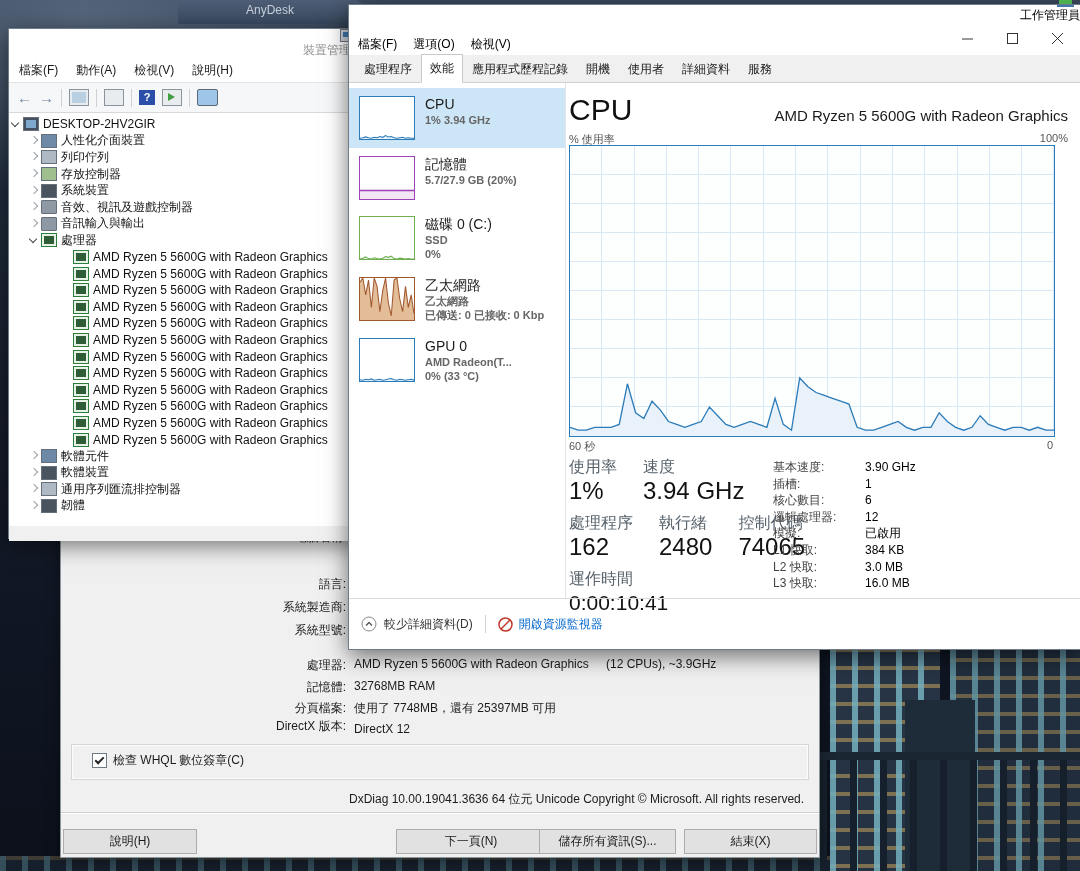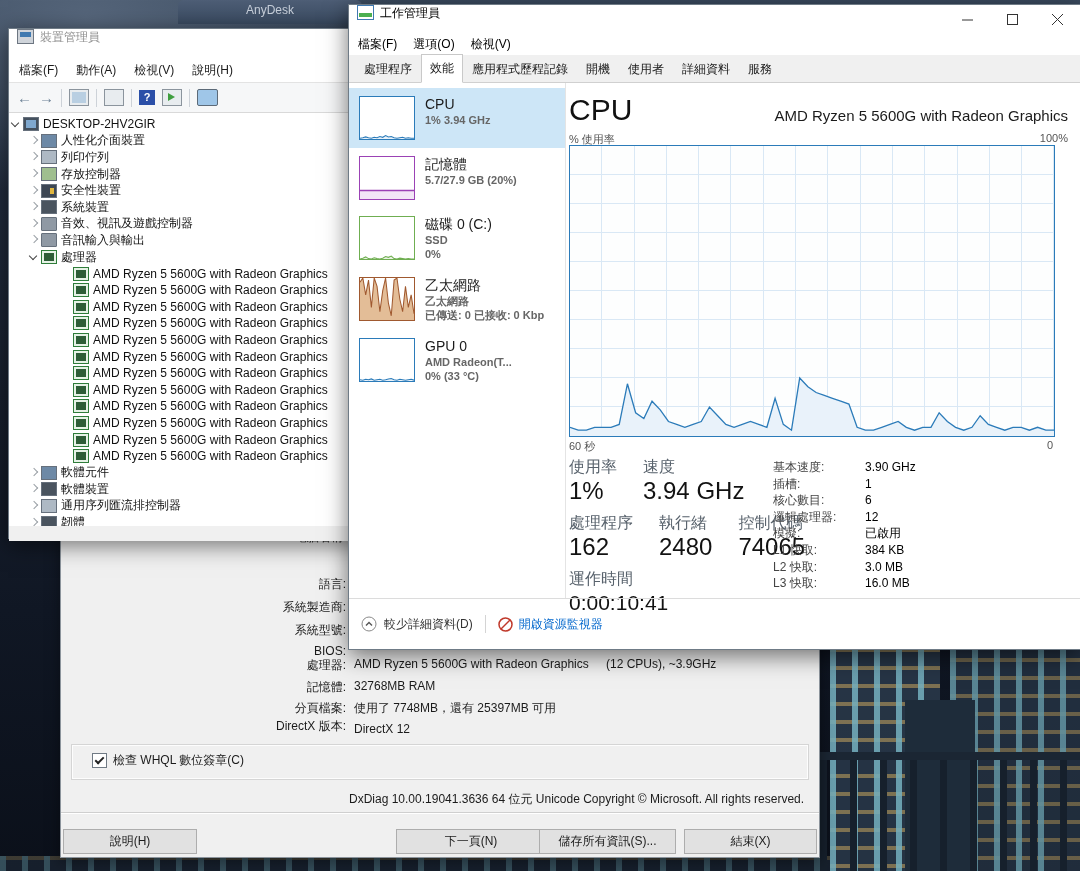--- a/index.html
+++ b/index.html
@@ -12,21 +12,21 @@
   .bldg{position:absolute;background:#273748;}
   .win-lights{background-image:repeating-linear-gradient(90deg,rgba(143,216,232,.85) 0 6px,transparent 6px 22px),
     repeating-linear-gradient(180deg,rgba(244,201,110,.55) 0 4px,transparent 4px 18px);
     background-color:#2c3c4e;}
   .railing{position:absolute;background:repeating-linear-gradient(90deg,#16202c 0 7px,transparent 7px 30px);}
   .rail-top{position:absolute;background:#1b2633;}
   #anydesk-bar{left:178px;top:0;width:184px;height:24px;background:linear-gradient(#4e5e76,#394a60);
     border-radius:6px 6px 0 0;color:#c7cfda;font-size:12px;text-align:center;line-height:20px;}
   
   .window{position:absolute;border:1px solid #6f7b86;box-shadow:0 6px 22px rgba(0,0,0,.55);}
-  .titlebar{display:flex;align-items:flex-start;height:28px;background:#fff;padding-left:8px;font-size:12px;}
+  .titlebar{display:flex;align-items:flex-end;height:28px;background:#fff;padding-left:8px;font-size:12px;flex-direction:column;}
   
   #dm{left:8px;top:28px;width:354px;height:509px;background:#f0f0f0;}
   #dm .titlebar{height:30px;color:#8f8f8f;}
   .dm-app-icon{width:15px;height:13px;margin-right:6px;background:#cfd4da;border:1px solid #6d7681;position:relative;}
   .dm-app-icon::after{content:"";position:absolute;left:2px;top:2px;right:2px;height:5px;background:#3f79b0;}
   .menubar{display:flex;gap:18px;align-items:center;height:23px;background:#fff;padding:0 10px;font-size:12px;color:#1b1b1b;}
   .dm-toolbar{display:flex;align-items:center;gap:7px;height:29px;background:#f6f7f8;border-top:1px solid #e3e3e3;border-bottom:1px solid #d9d9d9;padding:0 8px;}
   .nav-arrow{font-size:15px;font-weight:bold;color:#6d8296;line-height:1;}
   .tb-sep{width:1px;height:18px;background:#cdd2d8;}
   .tb-ic{width:18px;height:15px;border:1px solid #8b949d;background:#e8ecef;position:relative;}
@@ -118,21 +118,20 @@
   <div id="anydesk-bar" class="abs">
     <span>AnyDesk</span>
   </div>
 </div>
 
 <div id="dx" class="window">
   <div class="dx-label" style="top:28px">電腦名稱:</div>
   <div class="dx-label" style="top:75px">語言:</div>
   <div class="dx-label" style="top:98px">系統製造商:</div>
   <div class="dx-label" style="top:121px">系統型號:</div>
-  <div class="dx-label" style="top:143px">BIOS:</div>
 
   <div class="dx-label" style="top:156px">處理器:</div>
   <div class="dx-val" style="top:156px">AMD Ryzen 5 5600G with Radeon Graphics</div>
   <div class="dx-extra" style="top:156px">(12 CPUs), ~3.9GHz</div>
   <div class="dx-label" style="top:178px">記憶體:</div>
   <div class="dx-val" style="top:178px">32768MB RAM</div>
   <div class="dx-label" style="top:199px">分頁檔案:</div>
   <div class="dx-val" style="top:199px">使用了 7748MB，還有 25397MB 可用</div>
   <div class="dx-label" style="top:217px">DirectX 版本:</div>
   <div class="dx-val" style="top:221px">DirectX 12</div>
@@ -188,25 +187,20 @@
       </div>
     <div class="trow lvl1">
         <span class="chev col"></span>
         <span class="tico"></span>
         <span>列印佇列</span>
       </div>
     <div class="trow lvl1">
         <span class="chev col"></span>
         <span class="tico grn"></span>
         <span>存放控制器</span>
-      </div>
-    <div class="trow lvl1">
-        <span class="chev col"></span>
-        <span class="tico key"></span>
-        <span>安全性裝置</span>
       </div>
     <div class="trow lvl1">
         <span class="chev col"></span>
         <span class="tico drk"></span>
         <span>系統裝置</span>
       </div>
     <div class="trow lvl1">
         <span class="chev col"></span>
         <span class="tico spk"></span>
         <span>音效、視訊及遊戲控制器</span>

